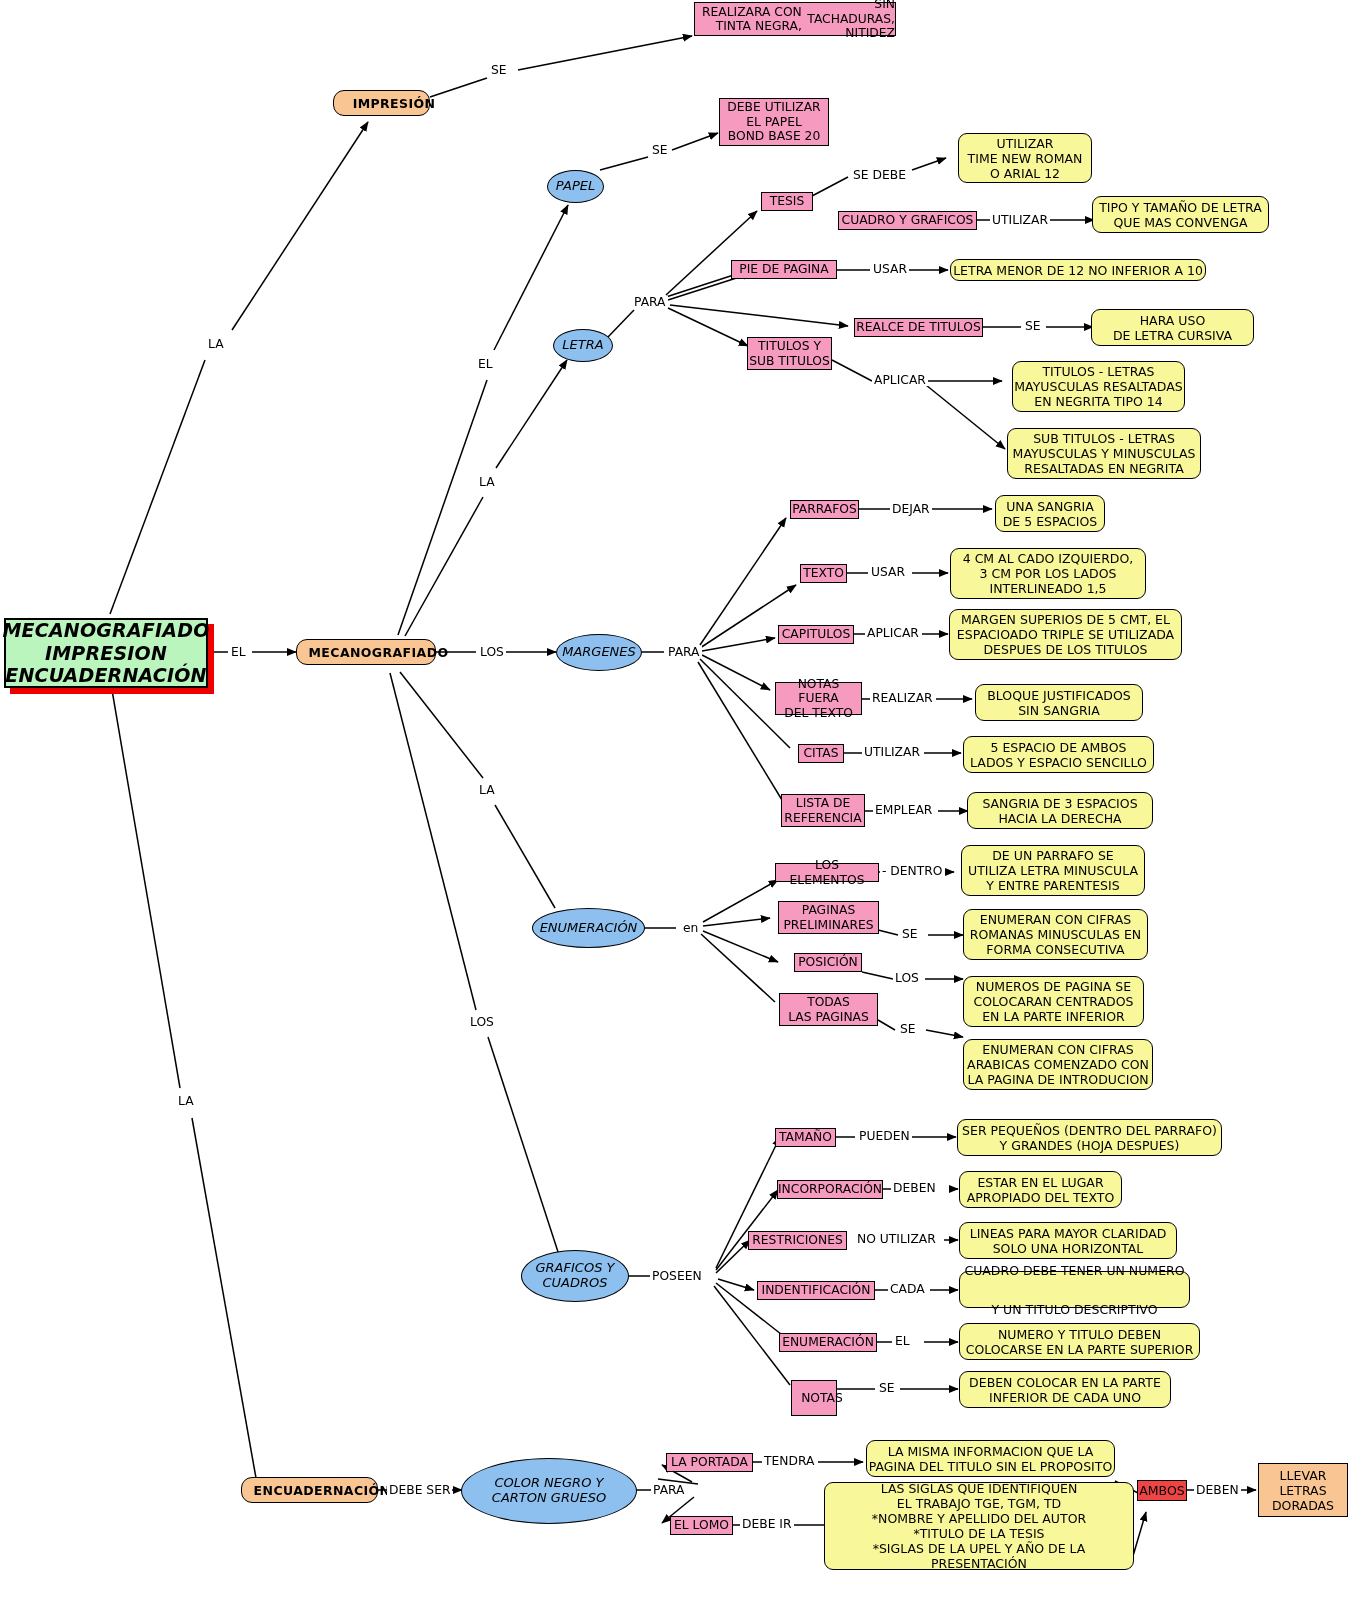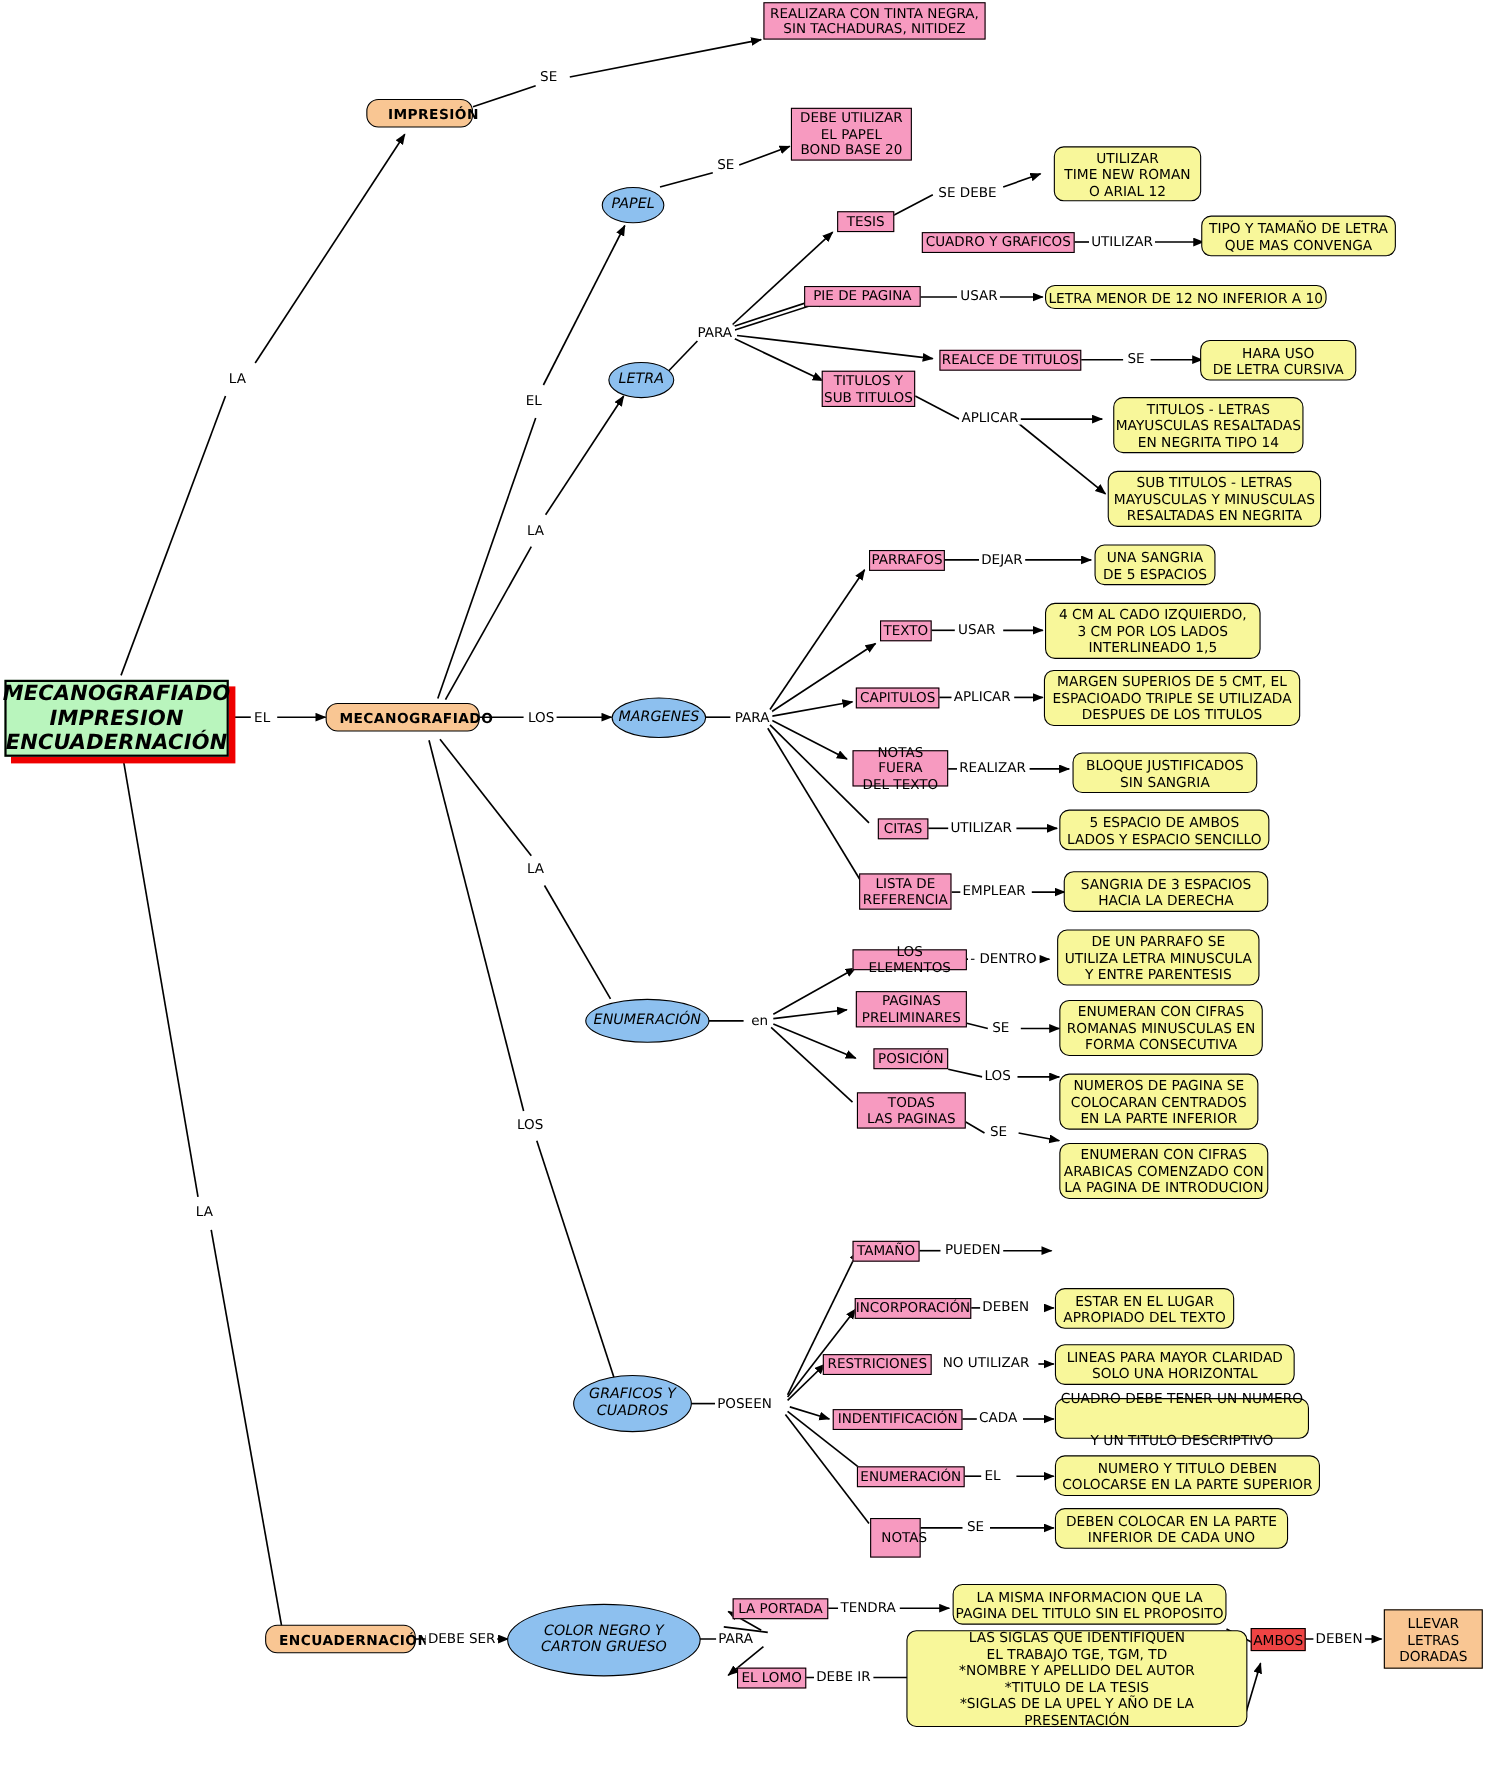--- a/index.html
+++ b/index.html
@@ -222,21 +222,21 @@
   <div class="node ellipse" style="left:521px;top:1250px;width:108px;height:52px;flex-direction:column;">
     <span>GRAFICOS Y</span>
     <span>CUADROS</span>
   </div>
 
   <div class="node ellipse" style="left:461px;top:1458px;width:176px;height:66px;flex-direction:column;">
     <span>COLOR NEGRO Y</span>
     <span>CARTON GRUESO</span>
   </div>
 
-  <div class="node pink" style="left:694px;top:2px;width:202px;height:34px;flex-direction:column;text-align:right;">
+  <div class="node pink" style="left:694px;top:2px;width:202px;height:34px;flex-direction:row;text-align:right;">
     <span>REALIZARA CON TINTA NEGRA,</span>
     <span>SIN TACHADURAS, NITIDEZ</span>
   </div>
 
   <div class="node pink" style="left:719px;top:98px;width:110px;height:48px;flex-direction:column;">
     <span>DEBE UTILIZAR</span>
     <span>EL PAPEL</span>
     <span>BOND BASE 20</span>
   </div>
 
@@ -307,21 +307,21 @@
     <span>O ARIAL 12</span>
   </div>
 
   <div class="node yellow" style="left:1092px;top:196px;width:177px;height:37px;flex-direction:column;">
     <span>TIPO Y TAMAÑO DE LETRA</span>
     <span>QUE MAS CONVENGA</span>
   </div>
 
   <div class="node yellow" style="left:950px;top:259px;width:256px;height:22px;">LETRA MENOR DE 12 NO INFERIOR A 10</div>
 
-  <div class="node yellow" style="left:1091px;top:309px;width:142px;height:37px;flex-direction:column;">
+  <div class="node yellow" style="left:1091px;top:309px;width:163px;height:37px;flex-direction:column;">
     <span>HARA USO</span>
     <span>DE LETRA CURSIVA</span>
   </div>
 
   <div class="node yellow" style="left:1012px;top:361px;width:173px;height:51px;flex-direction:column;">
     <span>TITULOS - LETRAS</span>
     <span>MAYUSCULAS RESALTADAS</span>
     <span>EN NEGRITA TIPO 14</span>
   </div>
 
@@ -380,20 +380,24 @@
     <span>COLOCARAN CENTRADOS</span>
     <span>EN LA PARTE INFERIOR</span>
   </div>
 
   <div class="node yellow" style="left:963px;top:1039px;width:190px;height:51px;flex-direction:column;">
     <span>ENUMERAN CON CIFRAS</span>
     <span>ARABICAS COMENZADO CON</span>
     <span>LA PAGINA DE INTRODUCION</span>
   </div>
 
+  <div class="node yellow" style="left:957px;top:1119px;width:265px;height:37px;flex-direction:column;">
+    <span>SER PEQUEÑOS (DENTRO DEL PARRAFO)</span>
+    <span>Y GRANDES (HOJA DESPUES)</span>
+  </div>
 
   <div class="node yellow" style="left:959px;top:1171px;width:163px;height:37px;flex-direction:column;">
     <span>ESTAR EN EL LUGAR</span>
     <span>APROPIADO DEL TEXTO</span>
   </div>
 
   <div class="node yellow" style="left:959px;top:1222px;width:218px;height:37px;flex-direction:column;">
     <span>LINEAS PARA MAYOR CLARIDAD</span>
     <span>SOLO UNA HORIZONTAL</span>
   </div>

